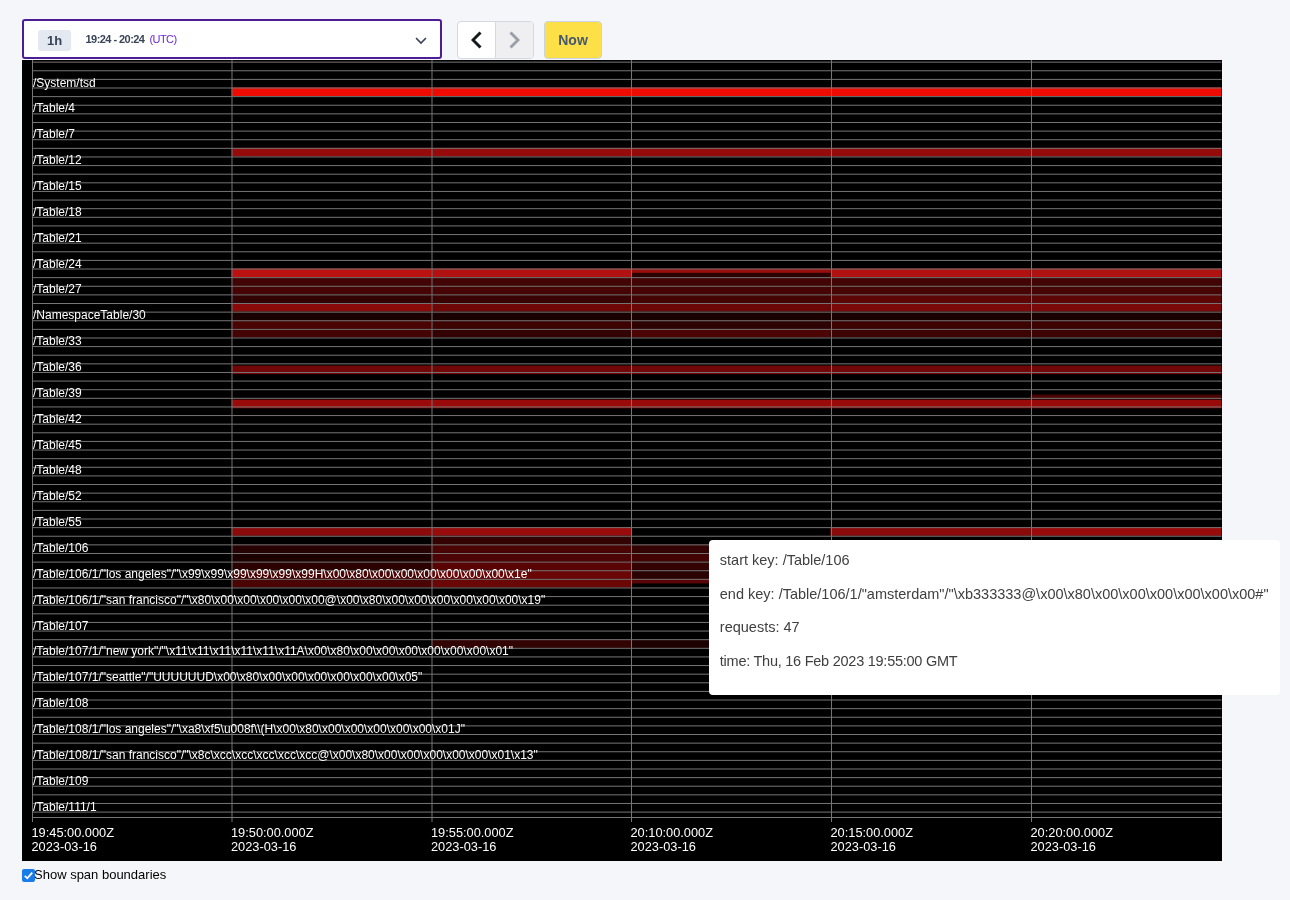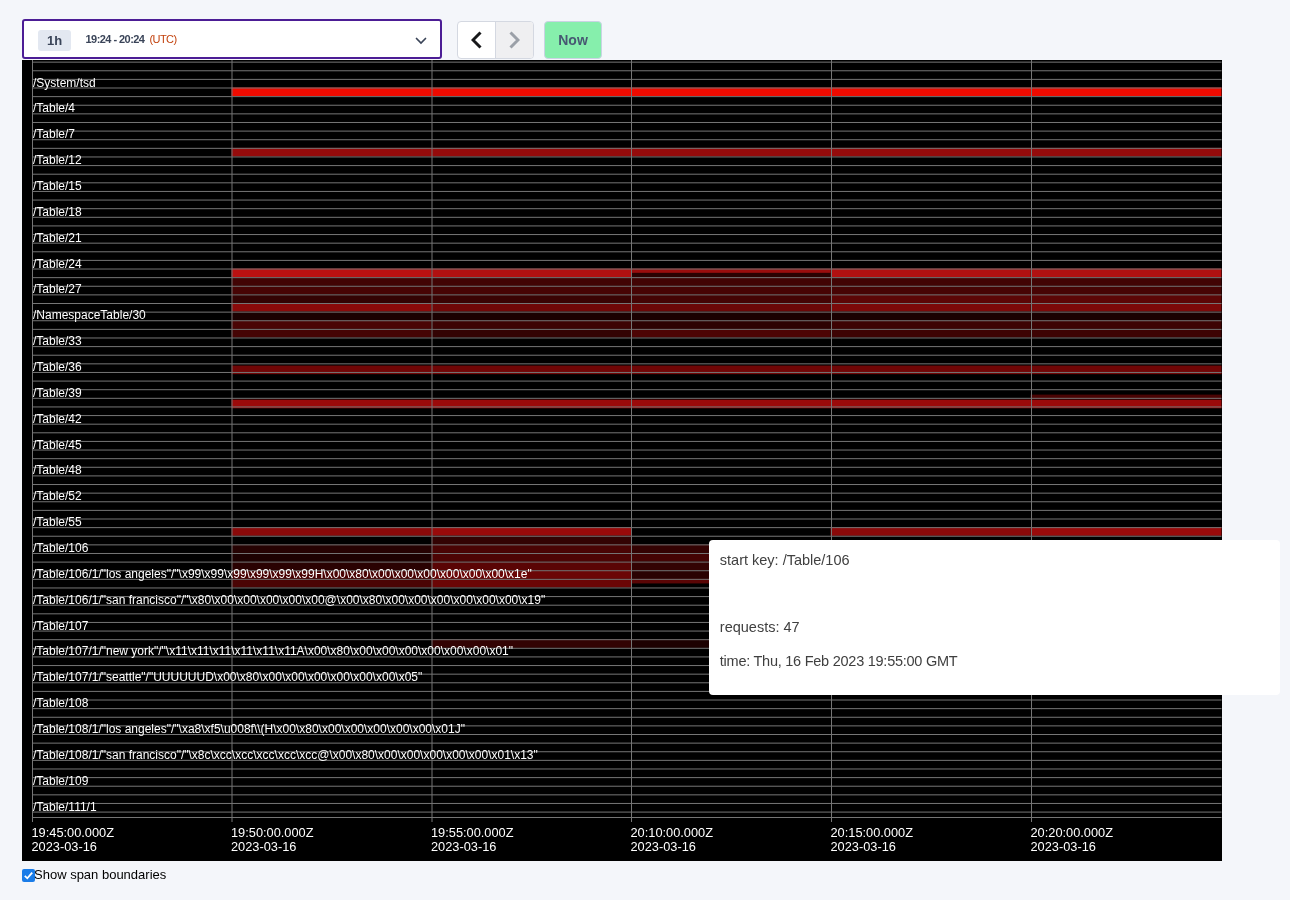--- a/index.html
+++ b/index.html
@@ -1,24 +1,24 @@
 <!DOCTYPE html>
 <html><head><meta charset="utf-8"><style>
 * { margin:0; padding:0; box-sizing:border-box; }
 html,body { width:1290px; height:900px; background:#f4f6fa; font-family:"Liberation Sans",sans-serif; position:relative; overflow:hidden; }
 .abs { position:absolute; }
 .timesel { left:22px; top:18.5px; width:419.5px; height:40px; background:#fff; border:2px solid #4c1d95; border-radius:3px; }
 .badge { position:absolute; left:14px; top:9px; width:33px; height:21px; background:#e3e8f1; border-radius:3px; font-size:13px; font-weight:bold; color:#3a4458; text-align:center; line-height:21px; }
 .trange { position:absolute; left:61.5px; top:0; height:100%; display:flex; align-items:center; font-size:11px; letter-spacing:-0.55px; font-weight:bold; color:#3a4458; }
-.trange .utc { font-weight:normal; color:#c2410c; margin-left:5px; }
+.trange .utc { font-weight:normal; color:#6d28d9; margin-left:5px; }
 .chev { position:absolute; right:13px; top:16px; }
 .navgroup { left:456.5px; top:20.5px; width:77px; height:38.5px; border:1px solid #d4d8e1; border-radius:4px; background:#fff; overflow:hidden; display:flex; }
 .navgroup .b { width:50%; height:100%; display:flex; align-items:center; justify-content:center; }
 .navgroup .b2 { background:#efeff1; border-left:1px solid #d4d8e1; }
-.nowbtn { left:544px; top:20.5px; width:58px; height:38.5px; border:1px solid #c9d3e3; border-radius:4px; background:#86efac; font-size:14px; font-weight:bold; color:#475872; display:flex; align-items:center; justify-content:center; }
+.nowbtn { left:544px; top:20.5px; width:58px; height:38.5px; border:1px solid #c9d3e3; border-radius:4px; background:#fde047; font-size:14px; font-weight:bold; color:#475872; display:flex; align-items:center; justify-content:center; }
 .canvas { left:22px; top:60px; width:1200px; height:801px; background:#000; }
 .lb { font-family:"Liberation Sans",sans-serif; font-size:12px; fill:#fff; }
 .tl { font-family:"Liberation Sans",sans-serif; font-size:12.8px; fill:#fff; }
 .tooltip { left:709.3px; top:539.7px; width:570.4px; height:155.3px; background:#fff; border-radius:4px; font-size:14.5px; color:#404040; }
 .tooltip div { position:absolute; left:10.5px; white-space:nowrap; }
 .cblabel { left:34px; top:867px; font-size:13px; color:#000000; }
 </style></head><body>
 <div class="abs timesel">
   <div class="badge">1h</div>
   <div class="trange">19:24&nbsp;-&nbsp;20:24<span class="utc">(UTC)</span></div>
@@ -228,19 +228,20 @@
       <text x="409.0" y="790.5" class="tl">2023-03-16</text>
       <text x="608.5" y="776.5" class="tl">20:10:00.000Z</text>
       <text x="608.5" y="790.5" class="tl">2023-03-16</text>
       <text x="808.5" y="776.5" class="tl">20:15:00.000Z</text>
       <text x="808.5" y="790.5" class="tl">2023-03-16</text>
       <text x="1008.5" y="776.5" class="tl">20:20:00.000Z</text>
       <text x="1008.5" y="790.5" class="tl">2023-03-16</text>
     </svg></div>
 <div class="abs tooltip">
   <div style="top:12.2px">start key: /Table/106</div>
+  <div style="top:45.9px">end key: /Table/106/1/"amsterdam"/"\xb333333@\x00\x80\x00\x00\x00\x00\x00\x00#"</div>
   <div style="top:79.6px">requests: 47</div>
   <div style="top:113.3px; letter-spacing:-0.25px">time: Thu, 16 Feb 2023 19:55:00 GMT</div>
 </div>
 <svg class="abs" style="left:22px; top:868.5px" width="13" height="13" viewBox="0 0 13 13">
     <rect x="0" y="0" width="13" height="13" rx="2" fill="#1a7ce8"></rect>
     <path d="M2.8 6.8 L5.3 9.3 L10.2 3.6" fill="none" stroke="#fff" stroke-width="1.8"></path>
   </svg>
 <div class="abs cblabel">Show span boundaries</div>
 </body></html>

